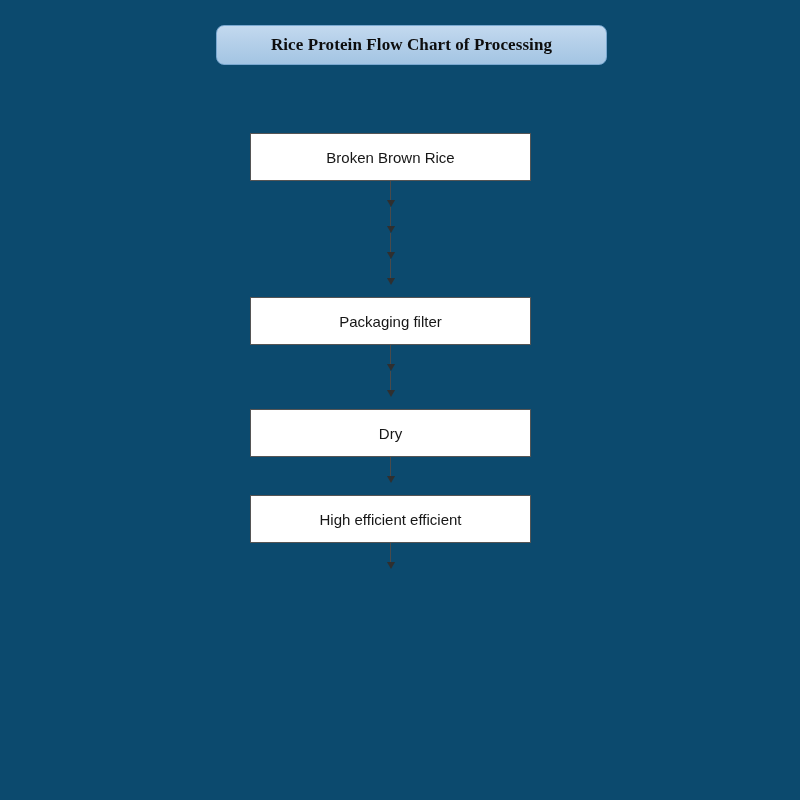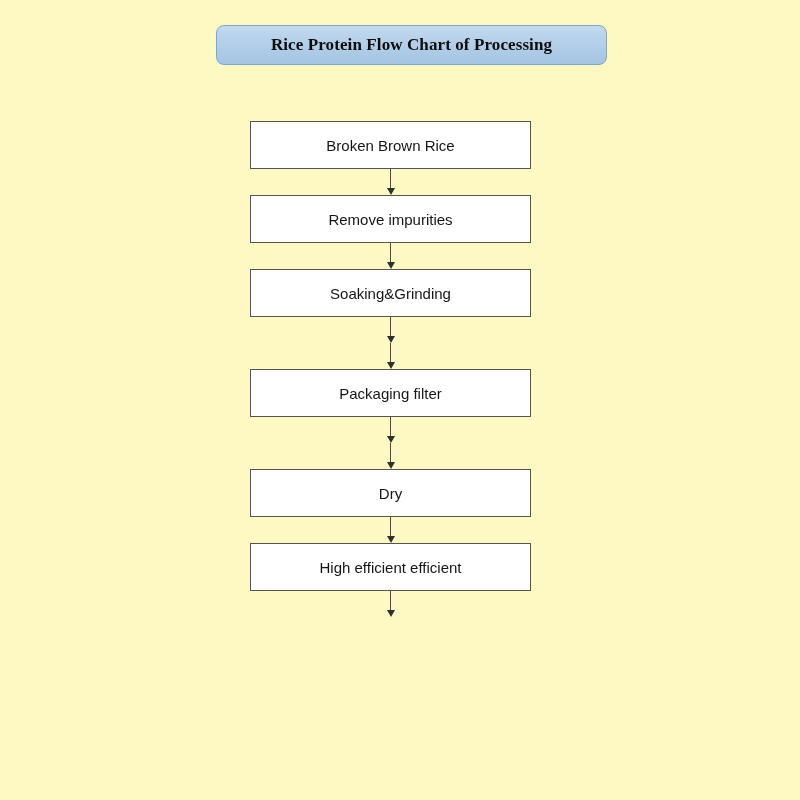--- a/index.html
+++ b/index.html
@@ -12,21 +12,21 @@
     height: 800px;
     background: #ffffff;
     font-family: "Liberation Sans", sans-serif;
     overflow: hidden;
   }
 
   #flowchart-page {
     position: relative;
     width: 800px;
     height: 800px;
-    background: #fef9c3;
+    background: #0c4a6e;
   }
 
   
   #title-banner {
     position: absolute;
     left: 216px;
     top: 25px;
     width: 391px;
     height: 40px;
     box-sizing: border-box;
@@ -56,20 +56,21 @@
 
   .flow-node {
     box-sizing: border-box;
     width: 281px;
     height: 48px;
     border: 1px solid #555555;
     background: #ffffff;
     display: flex;
     align-items: center;
     justify-content: center;
+    margin-top: 12px;
   }
   .flow-node-label {
     font-family: "Liberation Sans", sans-serif;
     font-size: 15px;
     color: #161616;
     white-space: nowrap;
     text-align: center;
   }
 
   
@@ -109,29 +110,23 @@
   </div>
 
   <div id="flow-column">
       <div class="flow-node">
         <span class="flow-node-label">Broken Brown Rice</span>
       </div>
       <div class="flow-connector">
         <div class="connector-shaft"></div>
         <div class="connector-head"></div>
       </div>
-      <div class="flow-node">
-        <span class="flow-node-label">Remove impurities</span>
-      </div>
       <div class="flow-connector">
         <div class="connector-shaft"></div>
         <div class="connector-head"></div>
-      </div>
-      <div class="flow-node">
-        <span class="flow-node-label">Soaking&amp;Grinding</span>
       </div>
       <div class="flow-connector">
         <div class="connector-shaft"></div>
         <div class="connector-head"></div>
       </div>
       <div class="flow-connector">
         <div class="connector-shaft"></div>
         <div class="connector-head"></div>
       </div>
       <div class="flow-node">

